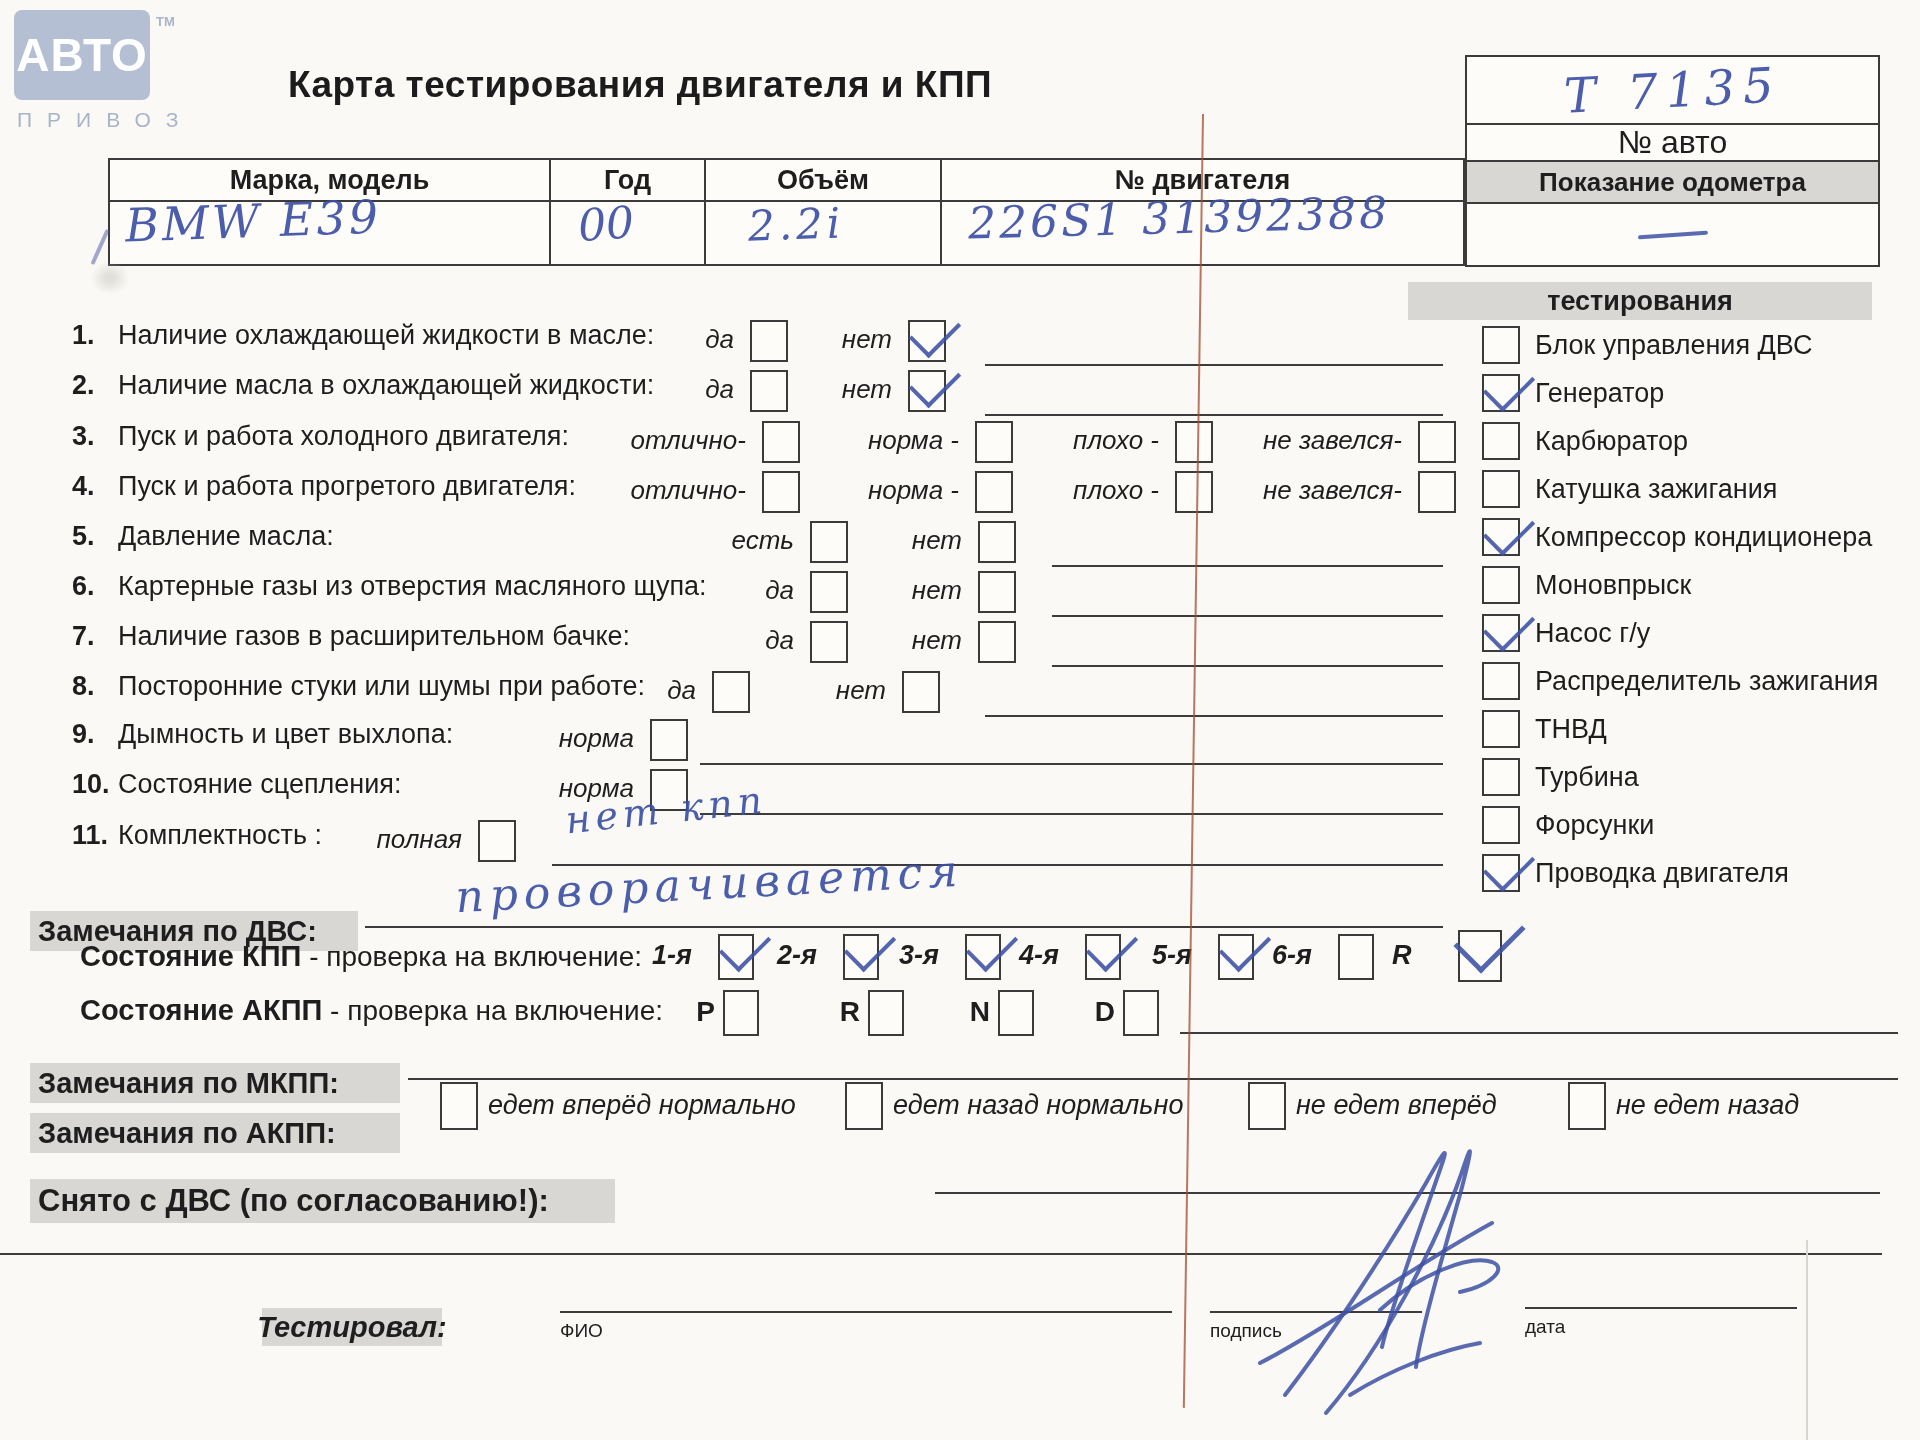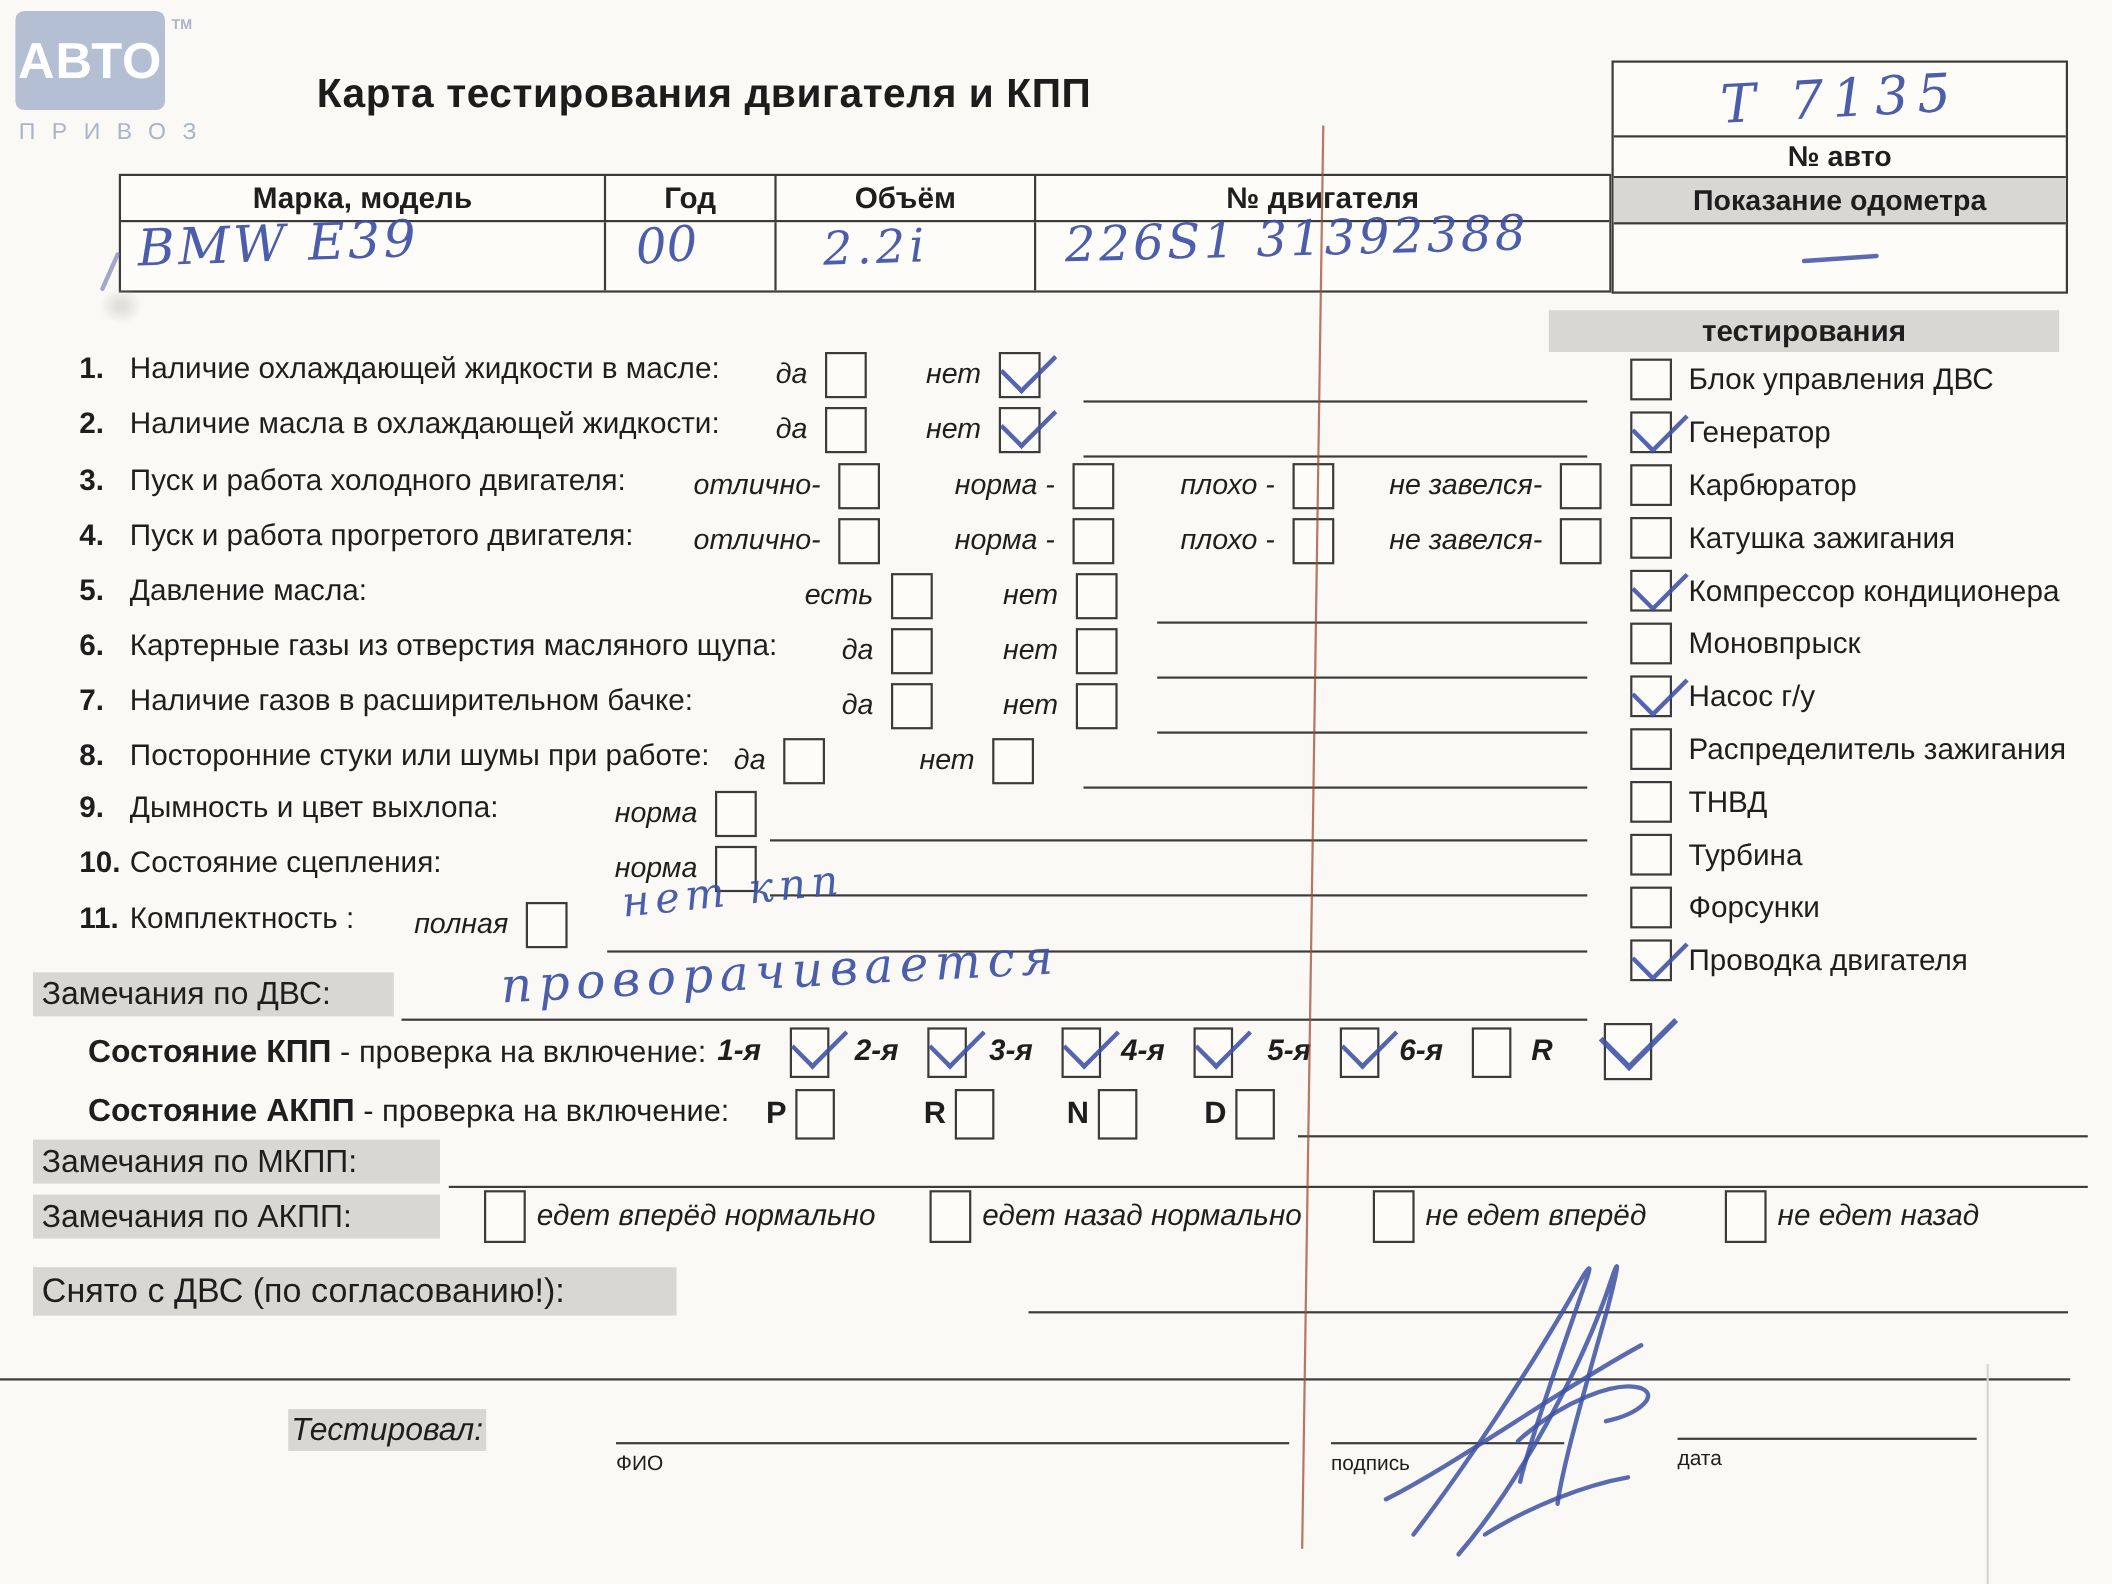--- a/index.html
+++ b/index.html
@@ -27,21 +27,21 @@
   .tbl-left{position:absolute;left:108px;top:158px;width:1357px;height:108px;border:2px solid var(--bdr);box-sizing:border-box;background:#fdfcf8;}
   .tl-row{display:flex;}
   .tl-head{height:40px;border-bottom:2px solid var(--bdr);}
   .tl-body{height:62px;}
   .tl-cell{border-right:2px solid var(--bdr);display:flex;align-items:center;justify-content:center;
     font-weight:700;font-size:27px;box-sizing:border-box;}
   .tl-cell:last-child{border-right:none;}
   .w-make{flex:0 0 441px;} .w-year{flex:0 0 155px;} .w-vol{flex:0 0 236px;} .w-eng{flex:0 0 521px;}
   .tbl-right{position:absolute;left:1465px;top:55px;width:415px;height:212px;border:2px solid var(--bdr);box-sizing:border-box;background:#fdfcf8;}
   .tr-num{height:66px;border-bottom:2px solid var(--bdr);display:flex;align-items:center;justify-content:center;}
-  .tr-avto{height:35px;border-bottom:2px solid var(--bdr);display:flex;align-items:center;justify-content:center;font-weight:700;font-size:26px;}
+  .tr-avto{height:35px;border-bottom:2px solid var(--bdr);display:flex;align-items:center;justify-content:center;font-weight:400;font-size:32px;}
   .tr-odo{height:40px;border-bottom:2px solid var(--bdr);background:var(--shade);display:flex;align-items:center;justify-content:center;font-weight:700;font-size:26px;}
   .tr-dash{height:62px;display:flex;align-items:center;justify-content:center;}
   .dash-mark{width:70px;height:4px;background:var(--ink);border-radius:3px;transform:rotate(-4deg);opacity:.85;}
   
   .hw{position:absolute;font-family:"DejaVu Serif",serif;font-style:italic;color:var(--ink);white-space:nowrap;opacity:.92;}
   .hw-num{font-size:48px;letter-spacing:8px;transform:rotate(-3deg);}
   
   .comp-title{position:absolute;left:1408px;top:282px;width:464px;height:38px;background:var(--shade);
     display:flex;align-items:center;justify-content:center;font-weight:700;font-size:27px;}
   .comp-list{position:absolute;left:1482px;top:326px;display:flex;flex-direction:column;gap:10px;}
@@ -61,21 +61,21 @@
   
   .item-row{position:absolute;left:0;width:1920px;height:46px;}
   .inum{position:absolute;left:72px;width:42px;font-size:27px;font-weight:700;}
   .itxt{position:absolute;left:118px;font-size:27px;white-space:nowrap;}
   .olab{position:absolute;width:200px;text-align:right;padding-right:8px;font-style:italic;font-size:26px;top:4px;white-space:nowrap;box-sizing:border-box;}
   .hline{position:absolute;top:44px;height:2px;background:#3c3c3c;}
   .vline-red{position:absolute;left:1202px;top:114px;width:2px;height:1294px;background:#a3492f;opacity:.75;
     transform:rotate(0.85deg);transform-origin:top left;}
   
   .sec-label{position:absolute;background:var(--shade);display:flex;align-items:center;
-    font-weight:400;font-size:29px;padding-left:8px;box-sizing:border-box;white-space:nowrap;}
+    font-weight:700;font-size:29px;padding-left:8px;box-sizing:border-box;white-space:nowrap;margin-top:27px;}
   .mix-label{position:absolute;font-size:28px;white-space:nowrap;}
   .mix-label b{font-size:29px;}
   .glabel{position:absolute;width:60px;text-align:left;font-style:italic;font-size:27px;font-weight:700;top:2px;}
   .plabel{position:absolute;width:48px;text-align:right;font-size:28px;font-weight:700;top:4px;}
   .aklabel{position:absolute;font-style:italic;font-size:27px;top:8px;white-space:nowrap;}
   
   .ftext{position:absolute;font-size:19px;text-align:left;}
   .tested{font-style:italic;justify-content:center;padding-left:0;}
   .sig{position:absolute;left:1230px;top:1095px;}
   .sig path{stroke:var(--ink);stroke-width:4;fill:none;stroke-linecap:round;opacity:.85;}

